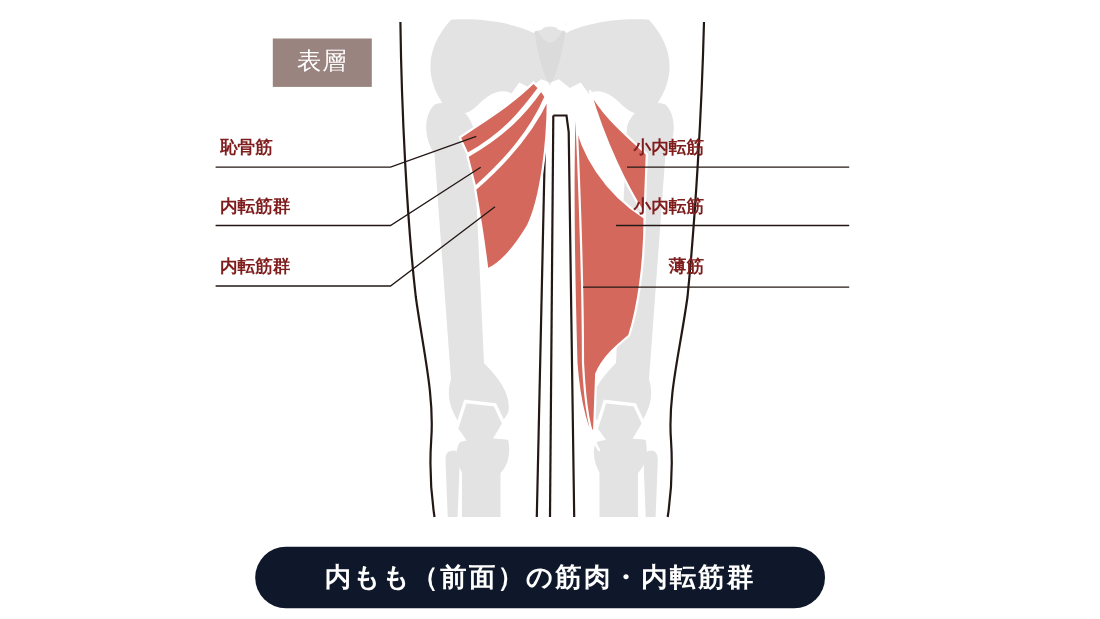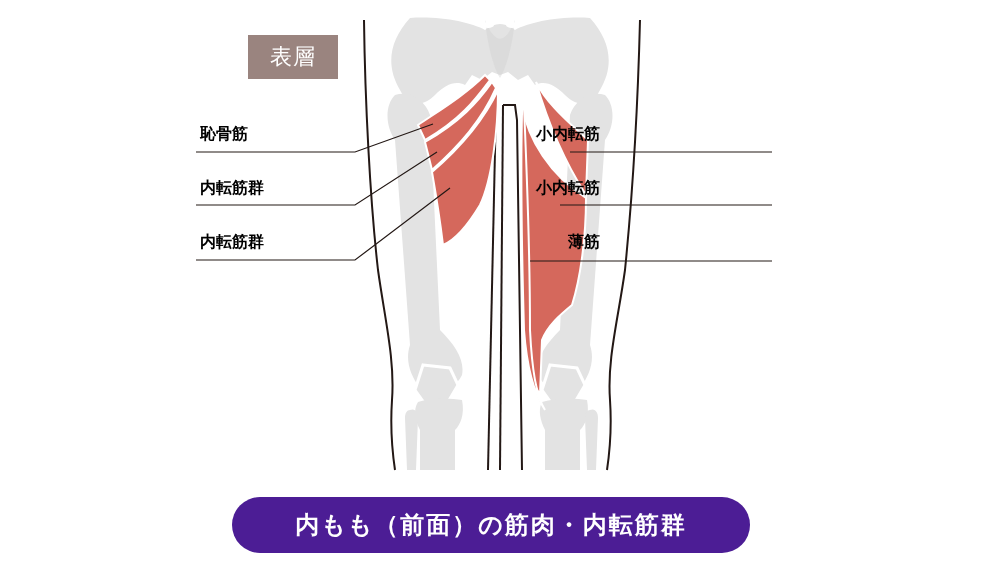--- a/index.html
+++ b/index.html
@@ -1,30 +1,30 @@
 <!DOCTYPE html>
 <html><head>
 <meta charset="utf-8">
 <style>
   html, body { margin: 0; padding: 0; background: #ffffff; }
   body { width: 1000px; height: 563px; position: relative; overflow: hidden;
          font-family: "DejaVu Sans", "Liberation Sans", sans-serif; }
-  .stage { position: absolute; left: 0; top: 0; width: 816px; height: 563px; }
+  .stage { position: absolute; left: 0; top: 0; width: 816px; height: 563px; padding-left: 40px; }
   svg.illus { position: absolute; left: 0; top: 0; }
   .layer-tag { position: absolute; background: #9a847f; color: #ffffff;
                font-size: 22px; line-height: 44px; text-align: center;
                height: 44px; letter-spacing: 1px; }
   .tag-left { left: 248px; top: 35px; width: 90px; }
   .tag-right { left: 675px; top: 35px; width: 99px; }
-  .label { position: absolute; font-size: 16px; color: #000000; font-weight: bold;
+  .label { position: absolute; font-size: 16px; color: #7f1d1d; font-weight: bold;
            line-height: 20px; white-space: nowrap; }
   .label.left { left: 200px; }
   .label.right { right: 216px; }
   .title-pill { position: absolute; left: 232px; top: 497px; width: 518px; height: 56px;
-                border-radius: 28px; background: #4c1d95; color: #ffffff;
+                border-radius: 28px; background: #0f172a; color: #ffffff;
                 font-size: 24px; font-weight: bold; text-align: center; line-height: 56px;
                 letter-spacing: 2px; }
 </style>
 </head>
 <body>
 
 <div class="stage">
 
   <svg class="illus" width="1000" height="563" viewBox="0 0 1000 563">
 

